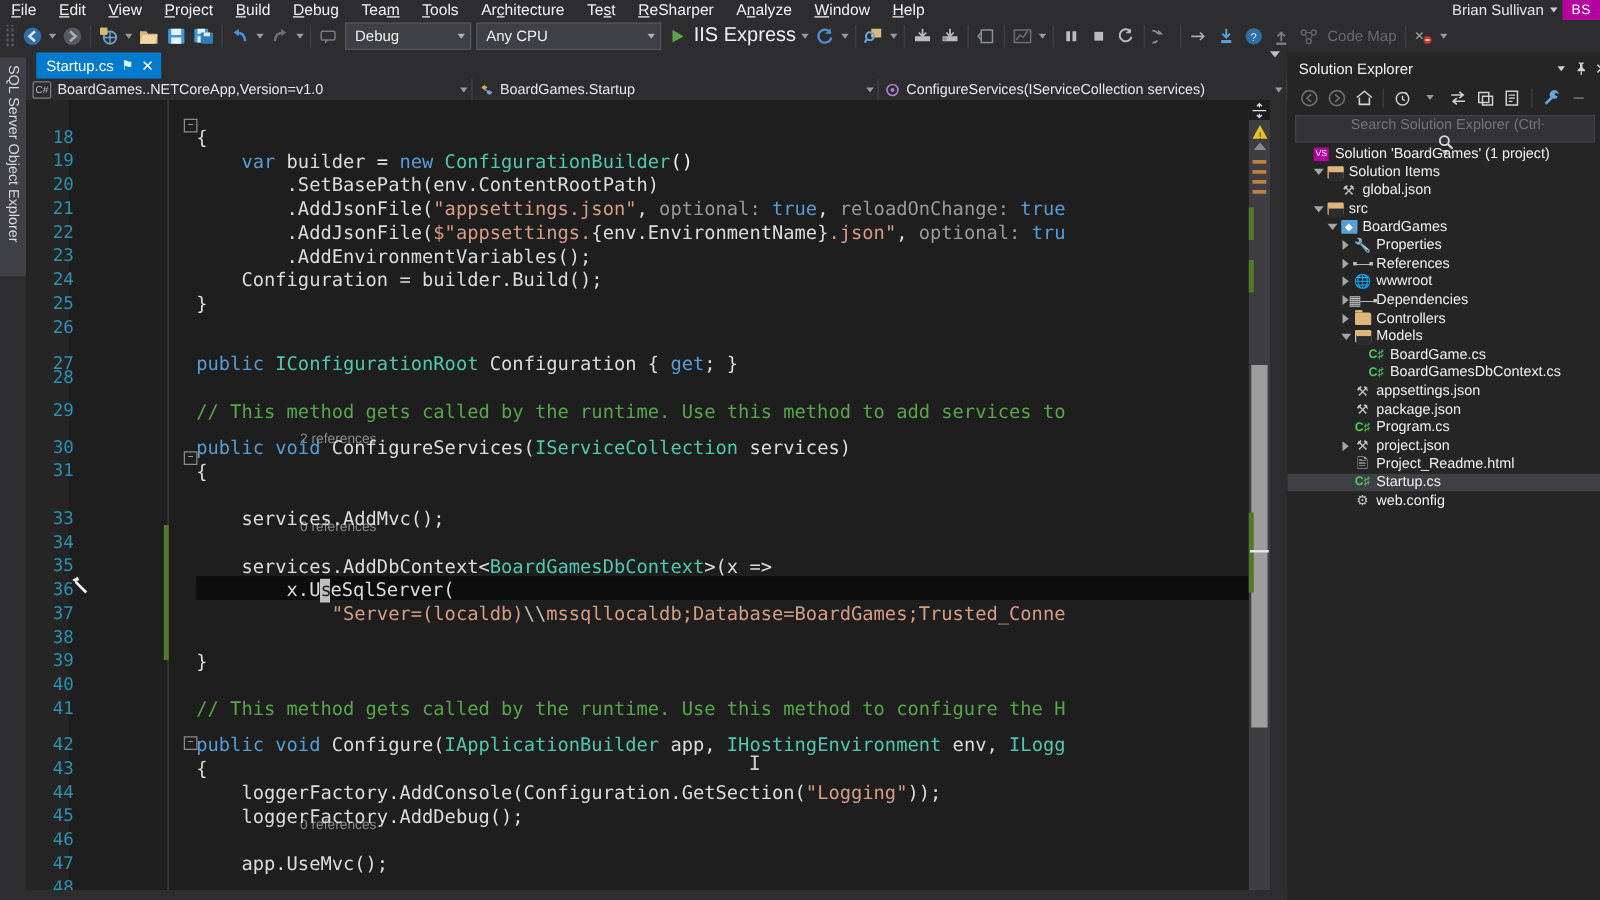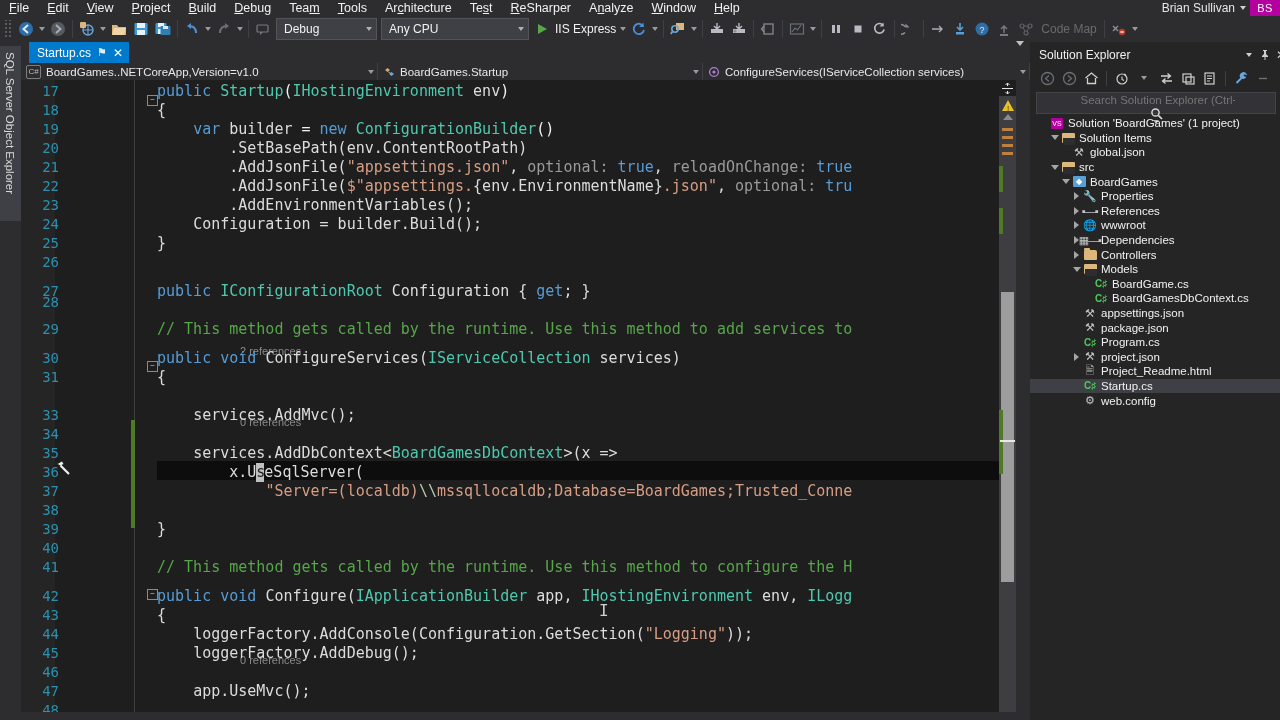--- a/index.html
+++ b/index.html
@@ -246,21 +246,21 @@
     <div class="combo" style="width:135px">
       <span class="lbl">Any CPU</span>
       <span class="caret"></span>
     </div>
 
     <div class="tbtn">
       <svg width="14" height="14" viewBox="0 0 14 14">
           <path d="M3 2 L12 7 L3 12z" fill="#57a64a"></path>
         </svg>
     </div>
-    <div style="font-size:12px;color:#f1f1f1;padding:0 2px;white-space:nowrap;">IIS Express</div>
+    <div style="font-size:16px;color:#f1f1f1;padding:0 2px;white-space:nowrap;">IIS Express</div>
     <div class="tdrop">
         <span class="caret"></span>
       </div>
 
     <div class="tbtn">
       <svg width="16" height="16" viewBox="0 0 16 16">
           <path d="M12.5 5.5 A5.2 5.2 0 1 0 13 9" fill="none" stroke="#4a90d9" stroke-width="1.8"></path>
           <path d="M12.5 1.5 v4.5 h-4.5z" fill="#4a90d9"></path>
         </svg>
     </div>
@@ -449,21 +449,20 @@
           <path d="M3 5 L8 2 L10 5 L6.5 7 z" fill="#f0f0f0" stroke="#1e1e1e" stroke-width="0.8"></path>
           <path d="M6.5 6.5 L15 15" stroke="#f0f0f0" stroke-width="2.2"></path>
         </svg>
     </div>
 
     <div class="refs" style="top:266px;">2 references</div>
     <div class="refs" style="top:337px;">0 references</div>
     <div class="refs" style="top:575px;">0 references</div>
 
     <div class="codearea">
-      <div class="ln" style="top:2px"><span class="num">17</span><span class="code"><span class="kw">public</span> <span class="typ">Startup</span>(<span class="typ">IHostingEnvironment</span> <span class="pln">env</span>)</span></div>
       <div class="ln" style="top:21px"><span class="num">18</span><span class="code"><span class="pln">{</span></span></div>
       <div class="ln" style="top:40px"><span class="num">19</span><span class="code">    <span class="kw">var</span> <span class="pln">builder</span> = <span class="kw">new</span> <span class="typ">ConfigurationBuilder</span>()</span></div>
       <div class="ln" style="top:59px"><span class="num">20</span><span class="code">        <span class="pln">.SetBasePath(env.ContentRootPath)</span></span></div>
       <div class="ln" style="top:78px"><span class="num">21</span><span class="code">        <span class="pln">.AddJsonFile(</span><span class="str">"appsettings.json"</span><span class="pln">, </span><span class="prm">optional:</span> <span class="kw">true</span><span class="pln">, </span><span class="prm">reloadOnChange:</span> <span class="kw">true</span></span></div>
       <div class="ln" style="top:97px"><span class="num">22</span><span class="code">        <span class="pln">.AddJsonFile(</span><span class="str">$"appsettings.</span><span class="pln">{env.EnvironmentName}</span><span class="str">.json"</span><span class="pln">, </span><span class="prm">optional:</span> <span class="kw">tru</span></span></div>
       <div class="ln" style="top:116px"><span class="num">23</span><span class="code">        <span class="pln">.AddEnvironmentVariables();</span></span></div>
       <div class="ln" style="top:135px"><span class="num">24</span><span class="code">    <span class="pln">Configuration = builder.Build();</span></span></div>
       <div class="ln" style="top:154px"><span class="num">25</span><span class="code"><span class="pln">}</span></span></div>
       <div class="ln" style="top:173px"><span class="num">26</span><span class="code"></span></div>
       <div class="ln" style="top:202px"><span class="num">27</span><span class="code"><span class="kw">public</span> <span class="typ">IConfigurationRoot</span> <span class="pln">Configuration { </span><span class="kw">get</span><span class="pln">; }</span></span></div>

